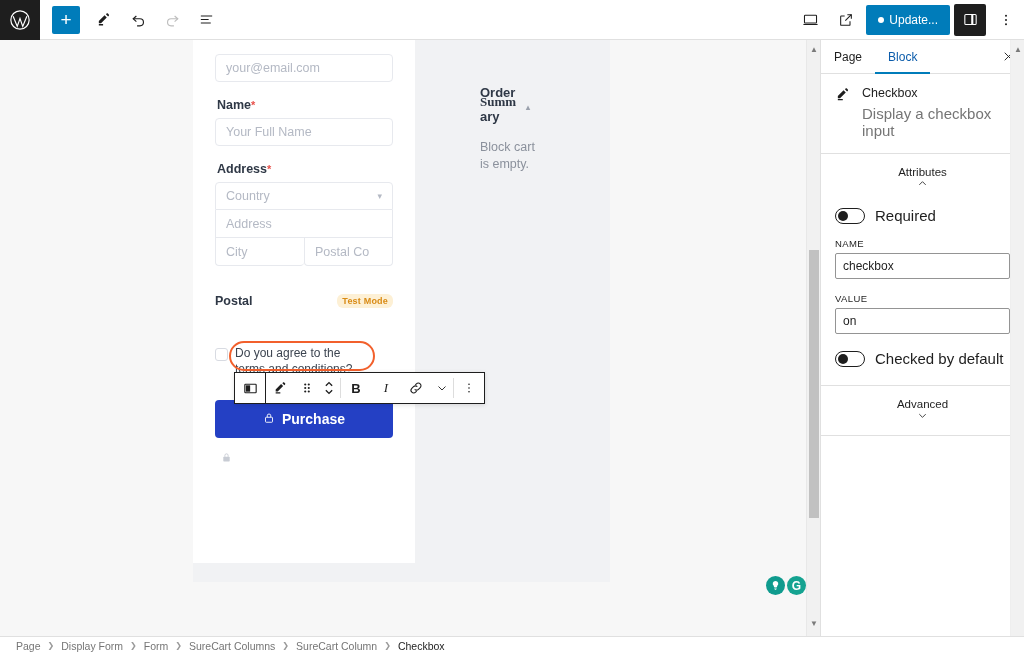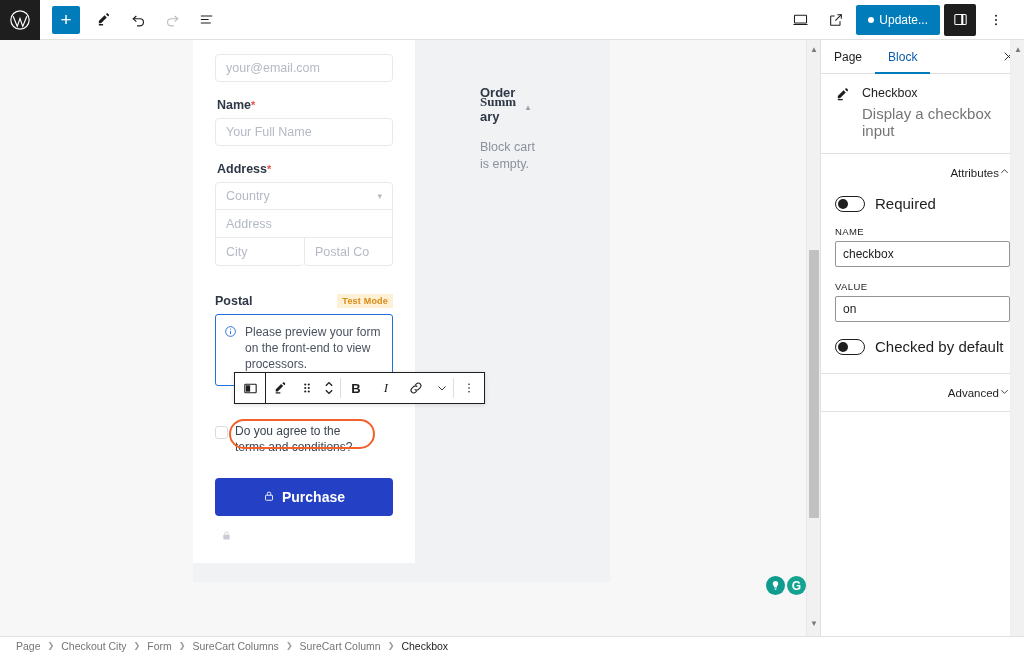--- a/index.html
+++ b/index.html
@@ -15,21 +15,21 @@
     position: absolute; top: 0; left: 0; width: 1024px; height: 40px;
     background: #ffffff; border-bottom: 1px solid #e0e0e0;
     display: flex; align-items: center;
   }
   .wp-logo {
     width: 40px; height: 40px; background: #1e1e1e; color: #fff;
     display: flex; align-items: center; justify-content: center;
     font-size: 24px; line-height: 1;
   }
   .tb-left { display: flex; align-items: center; gap: 2px; padding-left: 12px; }
-  .tb-right { display: flex; align-items: center; gap: 4px; margin-left: auto; padding-right: 12px; }
+  .tb-right { display: flex; align-items: center; gap: 4px; margin-left: auto; padding-right: 2px; }
   .tb-btn {
     width: 32px; height: 32px; display: flex; align-items: center; justify-content: center;
     border-radius: 2px; color: #1e1e1e; background: transparent; border: none; cursor: pointer;
   }
   .tb-btn.disabled { color: #bdbdbd; }
   .add-btn {
     width: 28px; height: 28px; background: #007cba; color: #fff; border-radius: 2px;
     display: flex; align-items: center; justify-content: center;
     font-size: 19px; line-height: 1; cursor: pointer; margin-right: 6px;
   }
@@ -84,21 +84,21 @@
   .addr-row { display: flex; margin-bottom: 16px; }
   .addr-row .inp { border-radius: 0 0 4px 4px; border-top: none; margin-bottom: 12px; }
   .addr-row .inp:first-child { border-right: none; width: 50%; }
   .addr-row .inp:last-child { width: 50%; }
   .chev { color: #b4b9c4; font-size: 9px; }
 
   .pay-head { display: flex; align-items: center; justify-content: space-between; margin-bottom: 6px; }
   .pay-title { font-size: 12.5px; color: #2f3846; font-weight: bold; }
   .badge-test {
     background: #fdf0d5; color: #d98b15; font-size: 9px; font-weight: bold;
-    padding: 2px 5px; border-radius: 0; letter-spacing: .2px;
+    padding: 2px 5px; border-radius: 6px; letter-spacing: .2px;
   }
   .notice {
     border: 1px solid #1e6fd9; border-radius: 3px; background: #fff;
     padding: 10px 8px 12px 8px; display: flex; gap: 8px; min-height: 72px;
   }
   .notice-icon { color: #1e6fd9; font-size: 12px; flex-shrink: 0; line-height: 1.2; }
   .notice-text { font-size: 12px; color: #4a5360; line-height: 1.32; }
 
   .cb-row { display: flex; align-items: flex-start; gap: 7px; margin-top: 38px; position: relative; }
   .cb-box { width: 13px; height: 13px; border: 1px solid #d8dbe2; border-radius: 3px; background: #fff; flex-shrink: 0; margin-top: 2px; }
@@ -143,21 +143,21 @@
   }
   .sb-tabs { display: flex; align-items: center; height: 34px; border-bottom: 1px solid #e0e0e0; position: relative; }
   .sb-tab { font-size: 12px; color: #1e1e1e; padding: 0 13px; height: 34px; display: flex; align-items: center; cursor: pointer; }
   .sb-tab.active { color: #0b5cab; box-shadow: inset 0 -2px 0 #007cba; font-weight: normal; }
   .sb-close { margin-left: auto; width: 32px; height: 34px; display: flex; align-items: center; justify-content: center; color: #1e1e1e; font-size: 13px; cursor: pointer; }
   .sb-blockinfo { padding: 12px 14px 14px 14px; border-bottom: 1px solid #e0e0e0; display: flex; gap: 10px; }
   .sb-bi-text { display: flex; flex-direction: column; gap: 5px; }
   .sb-bi-title { font-size: 12.5px; color: #1e1e1e; }
   .sb-bi-desc { font-size: 15px; color: #757575; }
   .sb-section { padding: 12px 14px 0 14px; border-bottom: 1px solid #e0e0e0; }
-  .sb-sec-head { display: flex; align-items: center; justify-content: flex-end; cursor: pointer; }
+  .sb-sec-head { display: flex; align-items: center; justify-content: center; cursor: pointer; flex-direction: column; }
   .sb-sec-title { font-size: 11.5px; color: #1e1e1e; }
   .sb-sec-chev { color: #1e1e1e; font-size: 9px; }
   .sb-toggle-row { display: flex; align-items: center; gap: 10px; margin: 16px 0 4px 0; }
   .tgl { width: 30px; height: 16px; border-radius: 8px; background: #fff; border: 1px solid #1e1e1e; position: relative; cursor: pointer; flex-shrink: 0; }
   .tgl i { position: absolute; left: 2px; top: 2px; width: 10px; height: 10px; border-radius: 50%; background: #1e1e1e; }
   .tgl-label { font-size: 15px; color: #1e1e1e; }
   .sb-field { margin-top: 14px; }
   .sb-flabel { font-size: 9.5px; color: #1e1e1e; letter-spacing: .4px; margin-bottom: 4px; }
   .sb-input {
     width: 100%; height: 26px; border: 1px solid #949494; border-radius: 2px;
@@ -281,30 +281,20 @@
         <div class="inp mid">Address</div>
         <div class="addr-row">
           <div class="inp">City</div>
           <div class="inp">Postal Co</div>
         </div>
 
         <div class="pay-head">
           <span class="pay-title">Postal</span>
           <span class="badge-test">Test Mode</span>
         </div>
-        <div class="notice">
-          <span class="notice-icon">
-            <svg width="13" height="13" viewBox="0 0 24 24" fill="none" stroke="#1e6fd9" stroke-width="1.7">
-                <circle cx="12" cy="12" r="9"></circle>
-                <path d="M12 11v6"></path>
-                <circle cx="12" cy="7.6" r="1" fill="#1e6fd9" stroke="none"></circle>
-              </svg>
-          </span>
-          <span class="notice-text">Please preview your form on the front-end to view processors.</span>
-        </div>
 
         <div class="cb-row">
           <div class="cb-box"></div>
           <div class="cb-label">Do you agree to the terms and conditions?</div>
           <div class="highlight-ring"></div>
         </div>
 
         <button class="purchase-btn">
           <span>
             <svg width="12" height="12" viewBox="0 0 24 24" fill="none" stroke="#fff" stroke-width="1.8">
@@ -487,21 +477,21 @@
     </div>
 
     <div class="sb-scroll">
       <div class="cs-arrow top">▲</div>
     </div>
   </div>
 
   <div class="breadcrumb">
     <span class="bc-item">Page</span>
     <span class="bc-sep">❯</span>
-    <span class="bc-item">Checkout City</span>
+    <span class="bc-item">Display Form</span>
     <span class="bc-sep">❯</span>
     <span class="bc-item">Form</span>
     <span class="bc-sep">❯</span>
     <span class="bc-item">SureCart Columns</span>
     <span class="bc-sep">❯</span>
     <span class="bc-item">SureCart Column</span>
     <span class="bc-sep">❯</span>
     <span class="bc-item current">Checkbox</span>
   </div>
 

